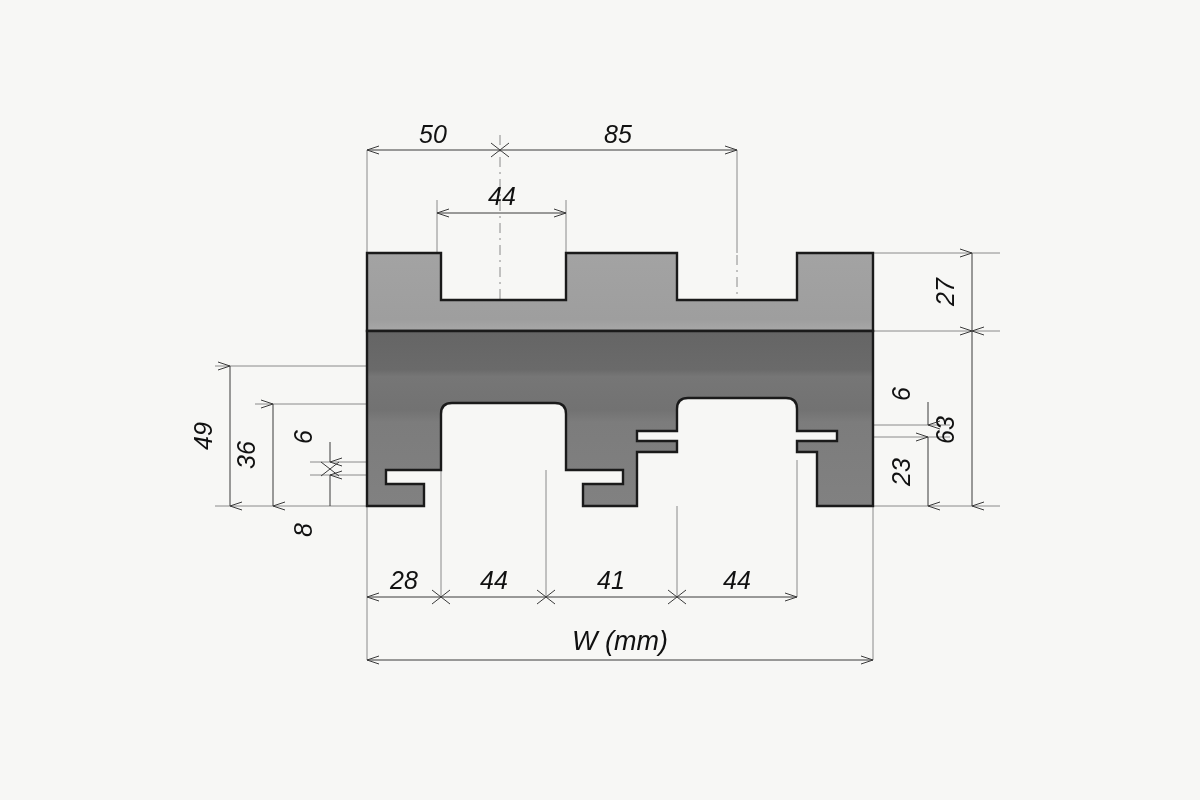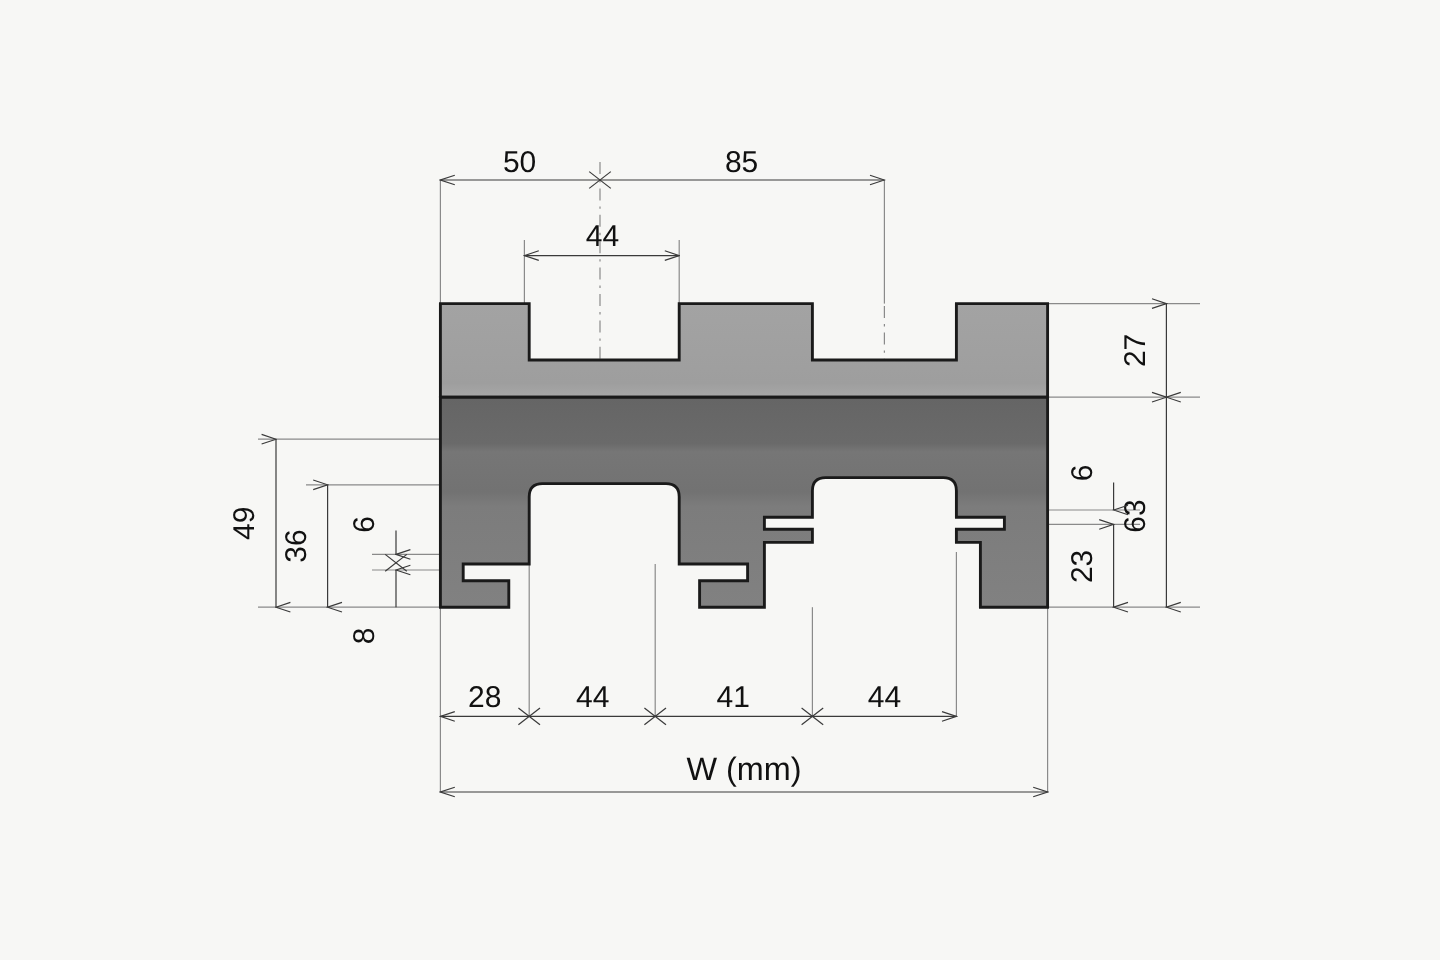--- a/index.html
+++ b/index.html
@@ -10,20 +10,21 @@
   body {
     width: 1200px;
     height: 800px;
     font-family: "Liberation Sans", sans-serif;
     overflow: hidden;
   }
   #drawing-root {
     position: relative;
     width: 1200px;
     height: 775px;
+    font-style: italic;
   }
   svg#technical-drawing {
     display: block;
     width: 1200px;
     height: 800px;
   }
   .dim-text {
     font-family: "Liberation Sans", sans-serif;
     font-size: 25px;
     fill: #111111;

